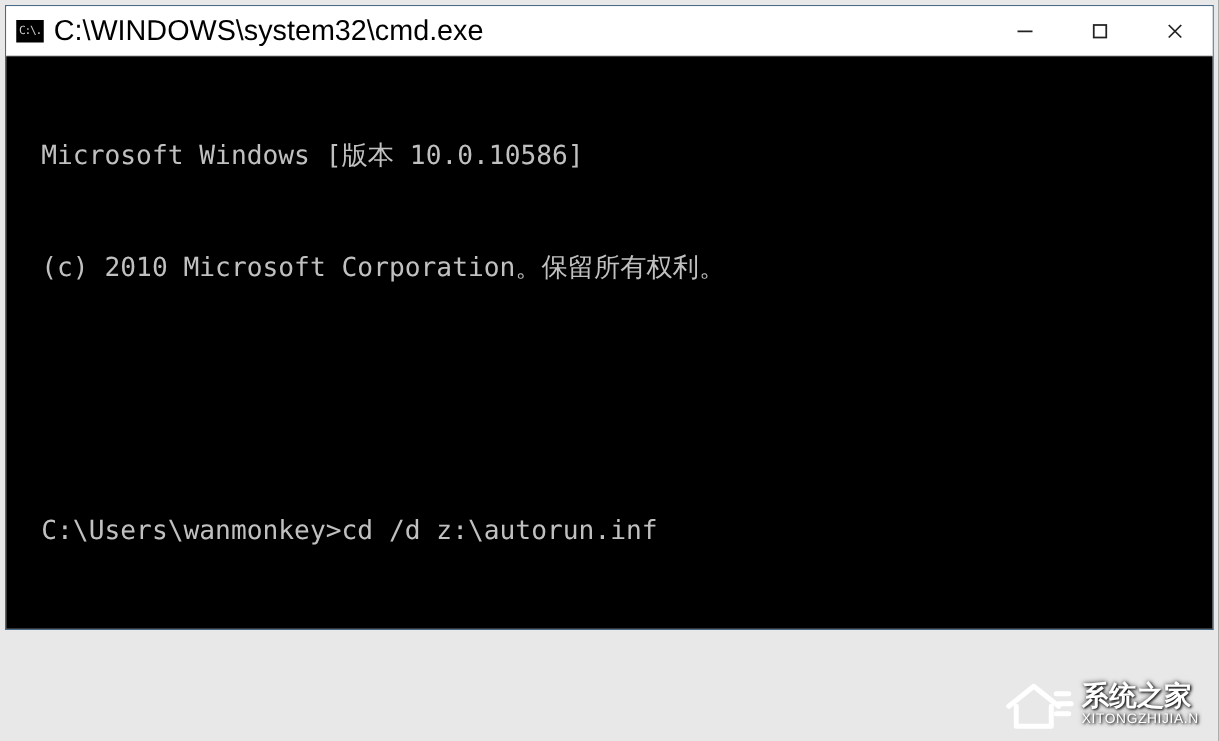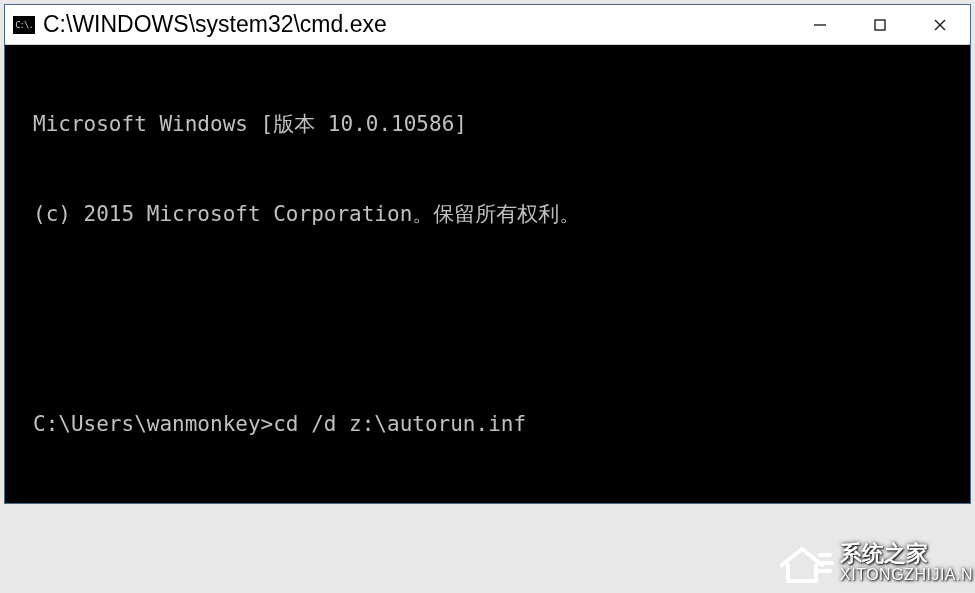--- a/index.html
+++ b/index.html
@@ -72,21 +72,21 @@
       font-size: 21px;
       line-height: 30px;
       padding: 4px 4px;
       white-space: pre;
       overflow: hidden;
       position: relative;
     }
     .term-line { display: block; padding-left: 24px; }
     .watermark {
       position: absolute;
-      right: 2px;
+      right: 16px;
       bottom: 6px;
       display: flex;
       align-items: center;
       color: #fff;
       text-shadow: 0 0 4px rgba(0,0,0,0.8), 1px 1px 2px rgba(0,0,0,0.9);
     }
     .wm-logo {
       width: 58px;
       height: 48px;
       margin-right: 6px;
@@ -95,21 +95,21 @@
       display: flex;
       flex-direction: column;
       line-height: 1.1;
     }
     .wm-cn {
       font-size: 22px;
       font-weight: bold;
       font-family: "Microsoft YaHei", sans-serif;
     }
     .wm-en {
-      font-size: 16px;
+      font-size: 11px;
       letter-spacing: 0.5px;
       font-family: Arial, sans-serif;
     }
   </style>
 </head>
 <body>
 
 <div class="window">
   <div class="titlebar">
     <div class="titlebar-icon">C:\.</div>
@@ -129,21 +129,21 @@
         <svg width="14" height="14" viewBox="0 0 14 14">
           <line x1="2" y1="2" x2="12" y2="12" stroke="#222" stroke-width="1.4"></line>
           <line x1="12" y1="2" x2="2" y2="12" stroke="#222" stroke-width="1.4"></line>
         </svg>
       </div>
     </div>
   </div>
 
   <div class="terminal">
     <span class="term-line">Microsoft Windows [版本 10.0.10586]</span>
-    <span class="term-line">(c) 2015 Microsoft Corporation。保留所有权利。</span>
+    <span class="term-line">(c) 2010 Microsoft Corporation。保留所有权利。</span>
     <span class="term-line"></span>
     <span class="term-line"></span>
     <span class="term-line">C:\Users\wanmonkey&gt;cd /d z:\autorun.inf</span>
     <span class="term-line"></span>
     
   </div>
 </div>
 
 <div class="watermark">
   <svg class="wm-logo" viewBox="0 0 58 48">

